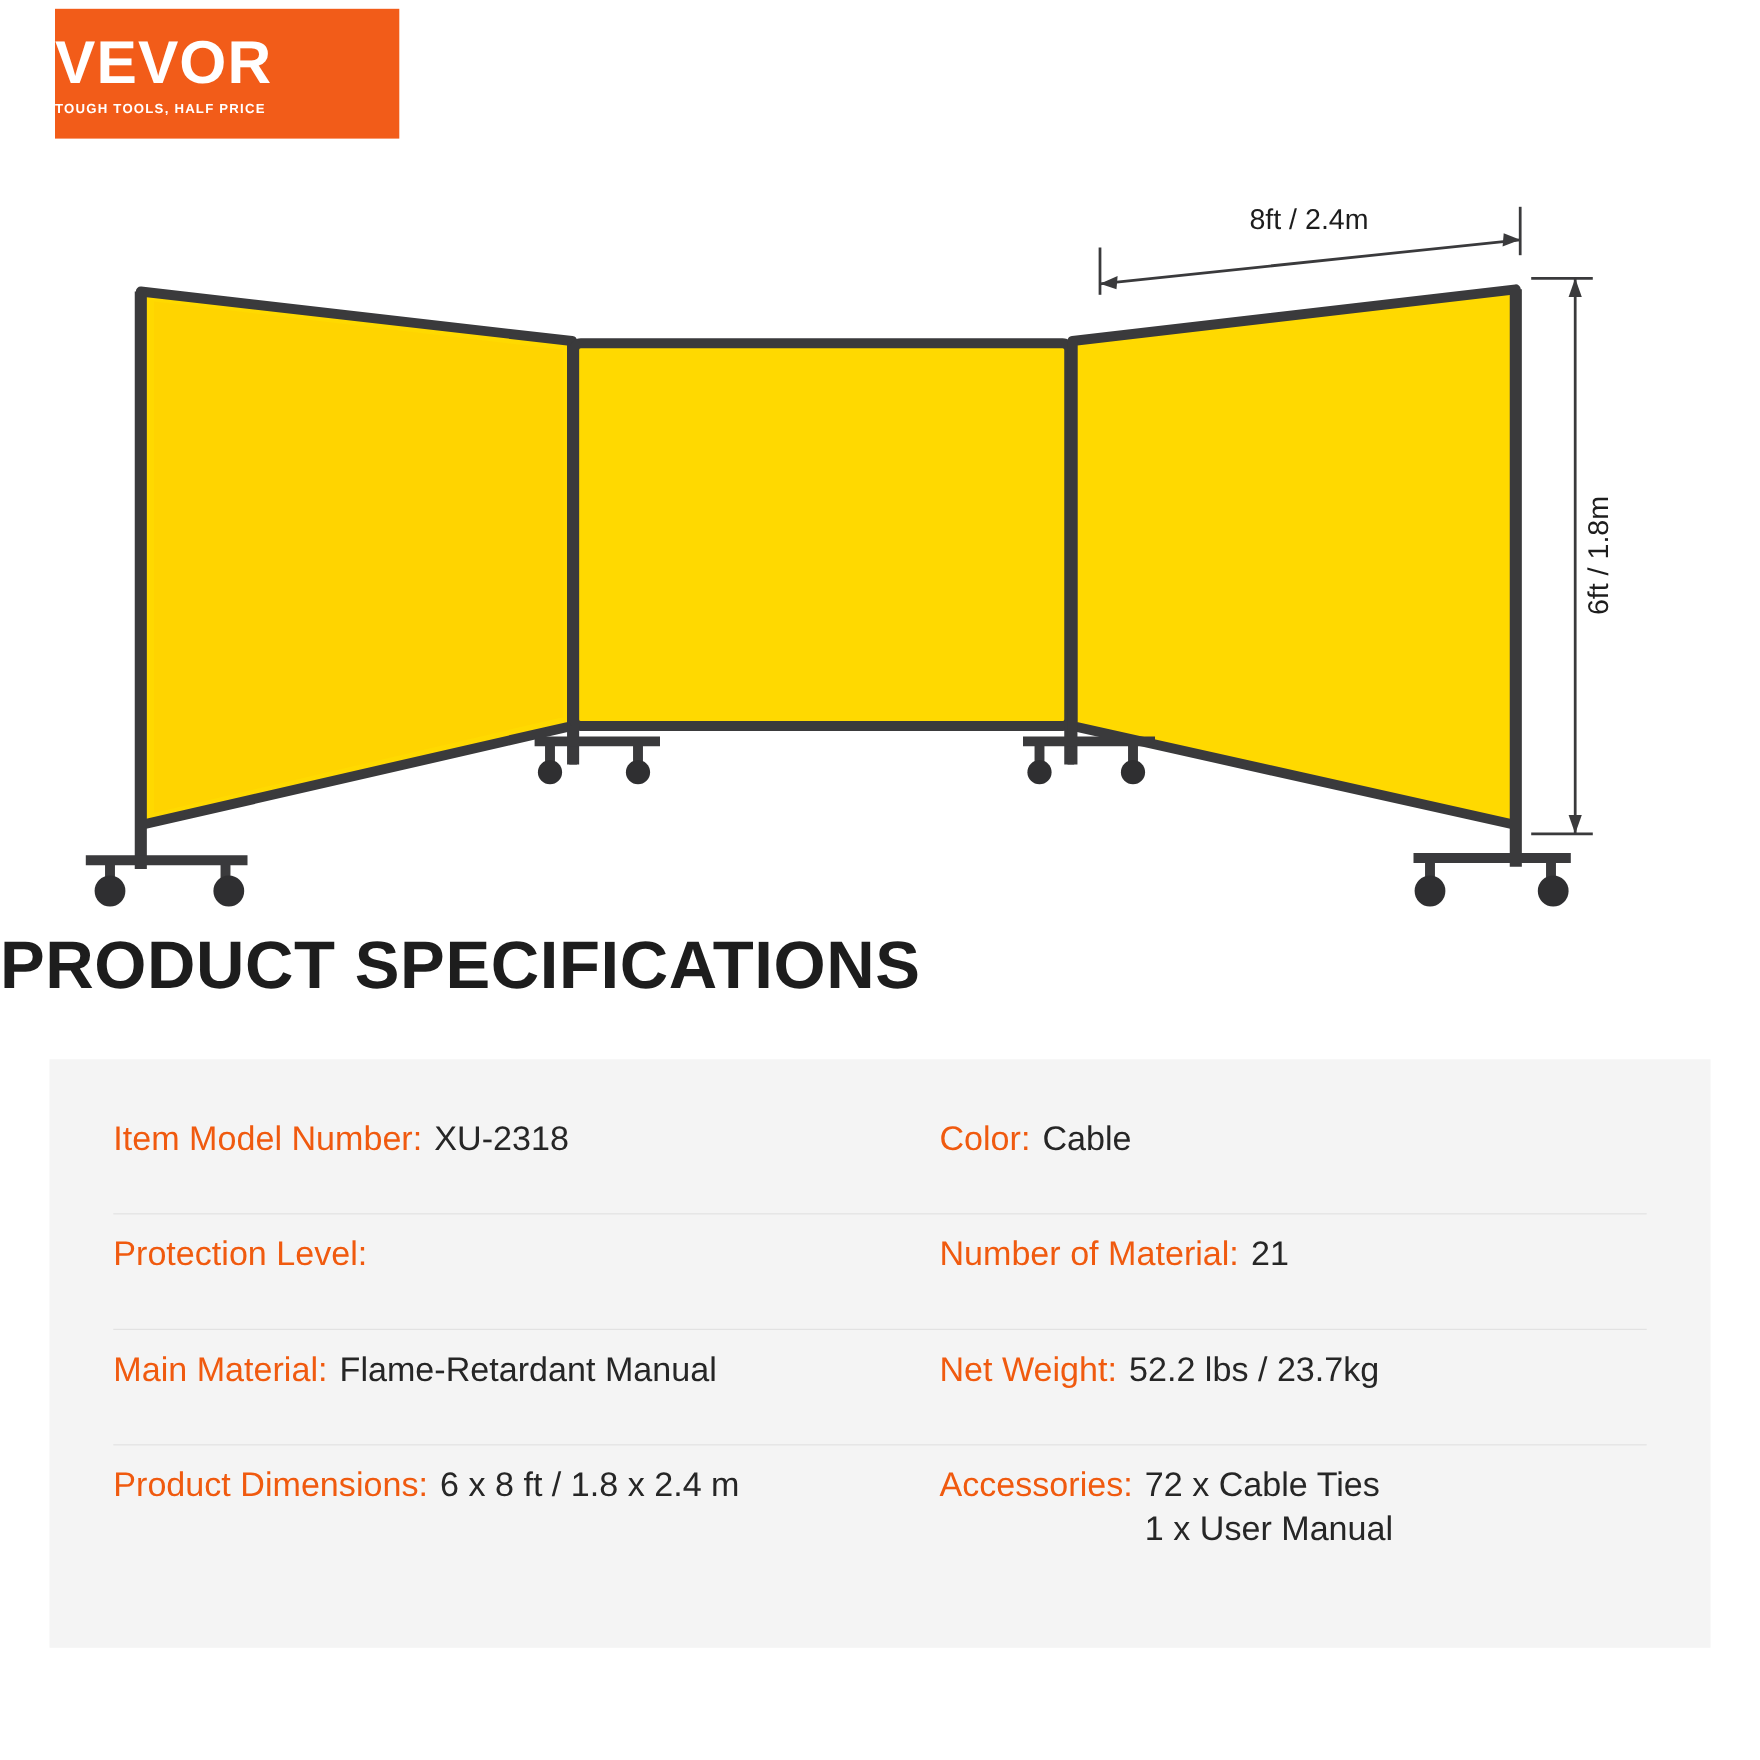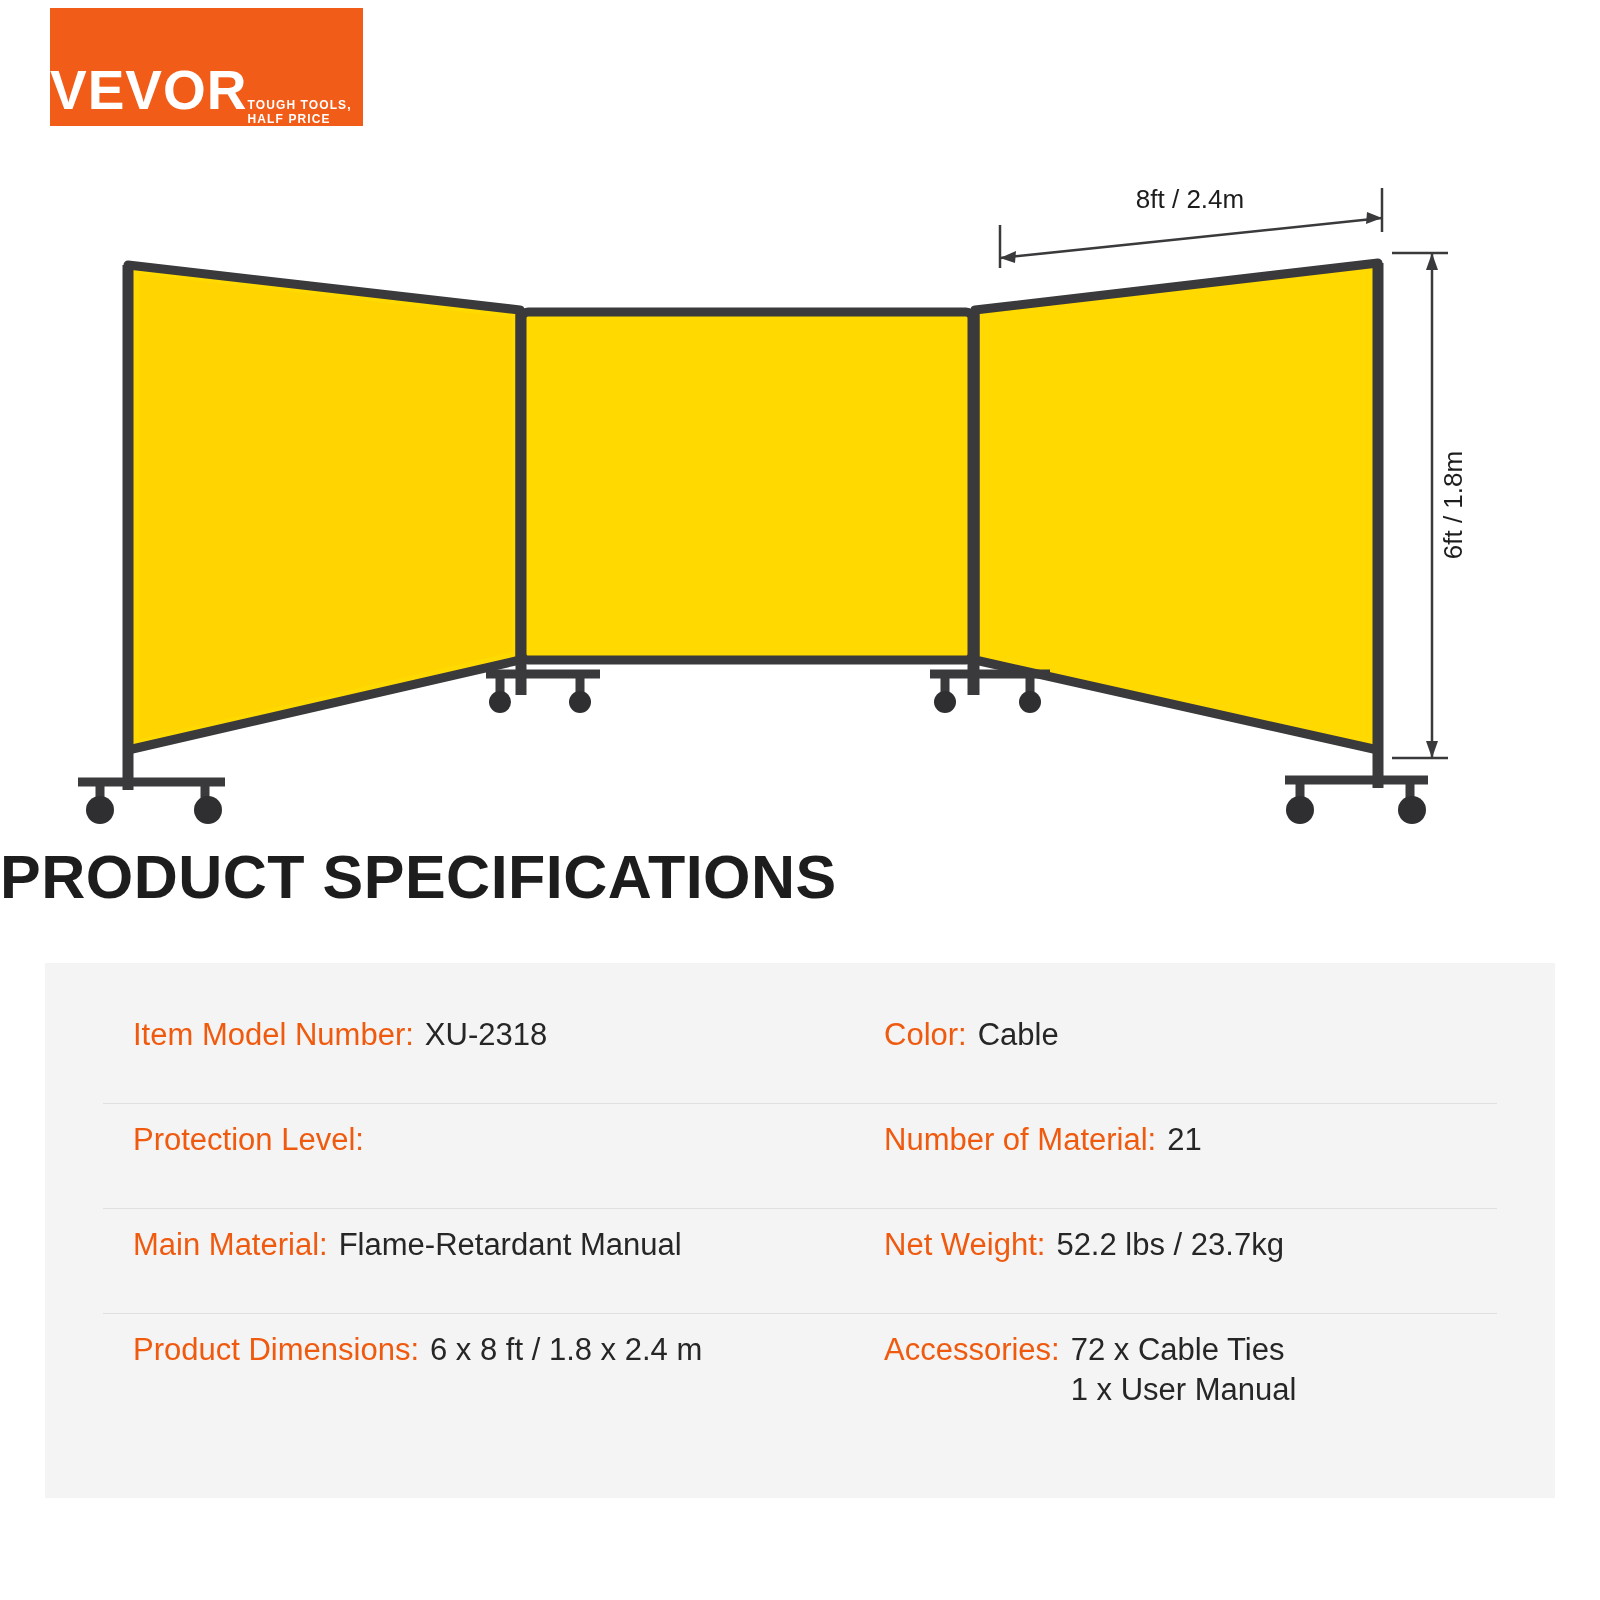--- a/index.html
+++ b/index.html
@@ -17,22 +17,22 @@
 
   
   .logo {
     position: absolute;
     left: 50px;
     top: 8px;
     width: 313px;
     height: 118px;
     background: #f25c19;
     display: flex;
-    flex-direction: row;
-    align-items: flex-end;
+    flex-direction: column;
+    align-items: flex-start;
     justify-content: center;
   }
   .logo-word {
     color: #ffffff;
     font-size: 55px;
     font-weight: bold;
     letter-spacing: 1px;
     line-height: 1;
     margin-bottom: 8px;
   }
@@ -90,21 +90,20 @@
     display: flex;
     align-items: flex-start;
     font-size: 31px;
     line-height: 1.28;
   }
   .spec-cell.right { padding-left: 54px; box-sizing: border-box; }
   .spec-label {
     color: #f05a0f;
     white-space: nowrap;
     margin-right: 11px;
-    margin-left: 30px;
   }
   .spec-value {
     color: #262626;
     white-space: pre-line;
   }
 </style>
 </head>
 <body>
 
 <div class="logo">

